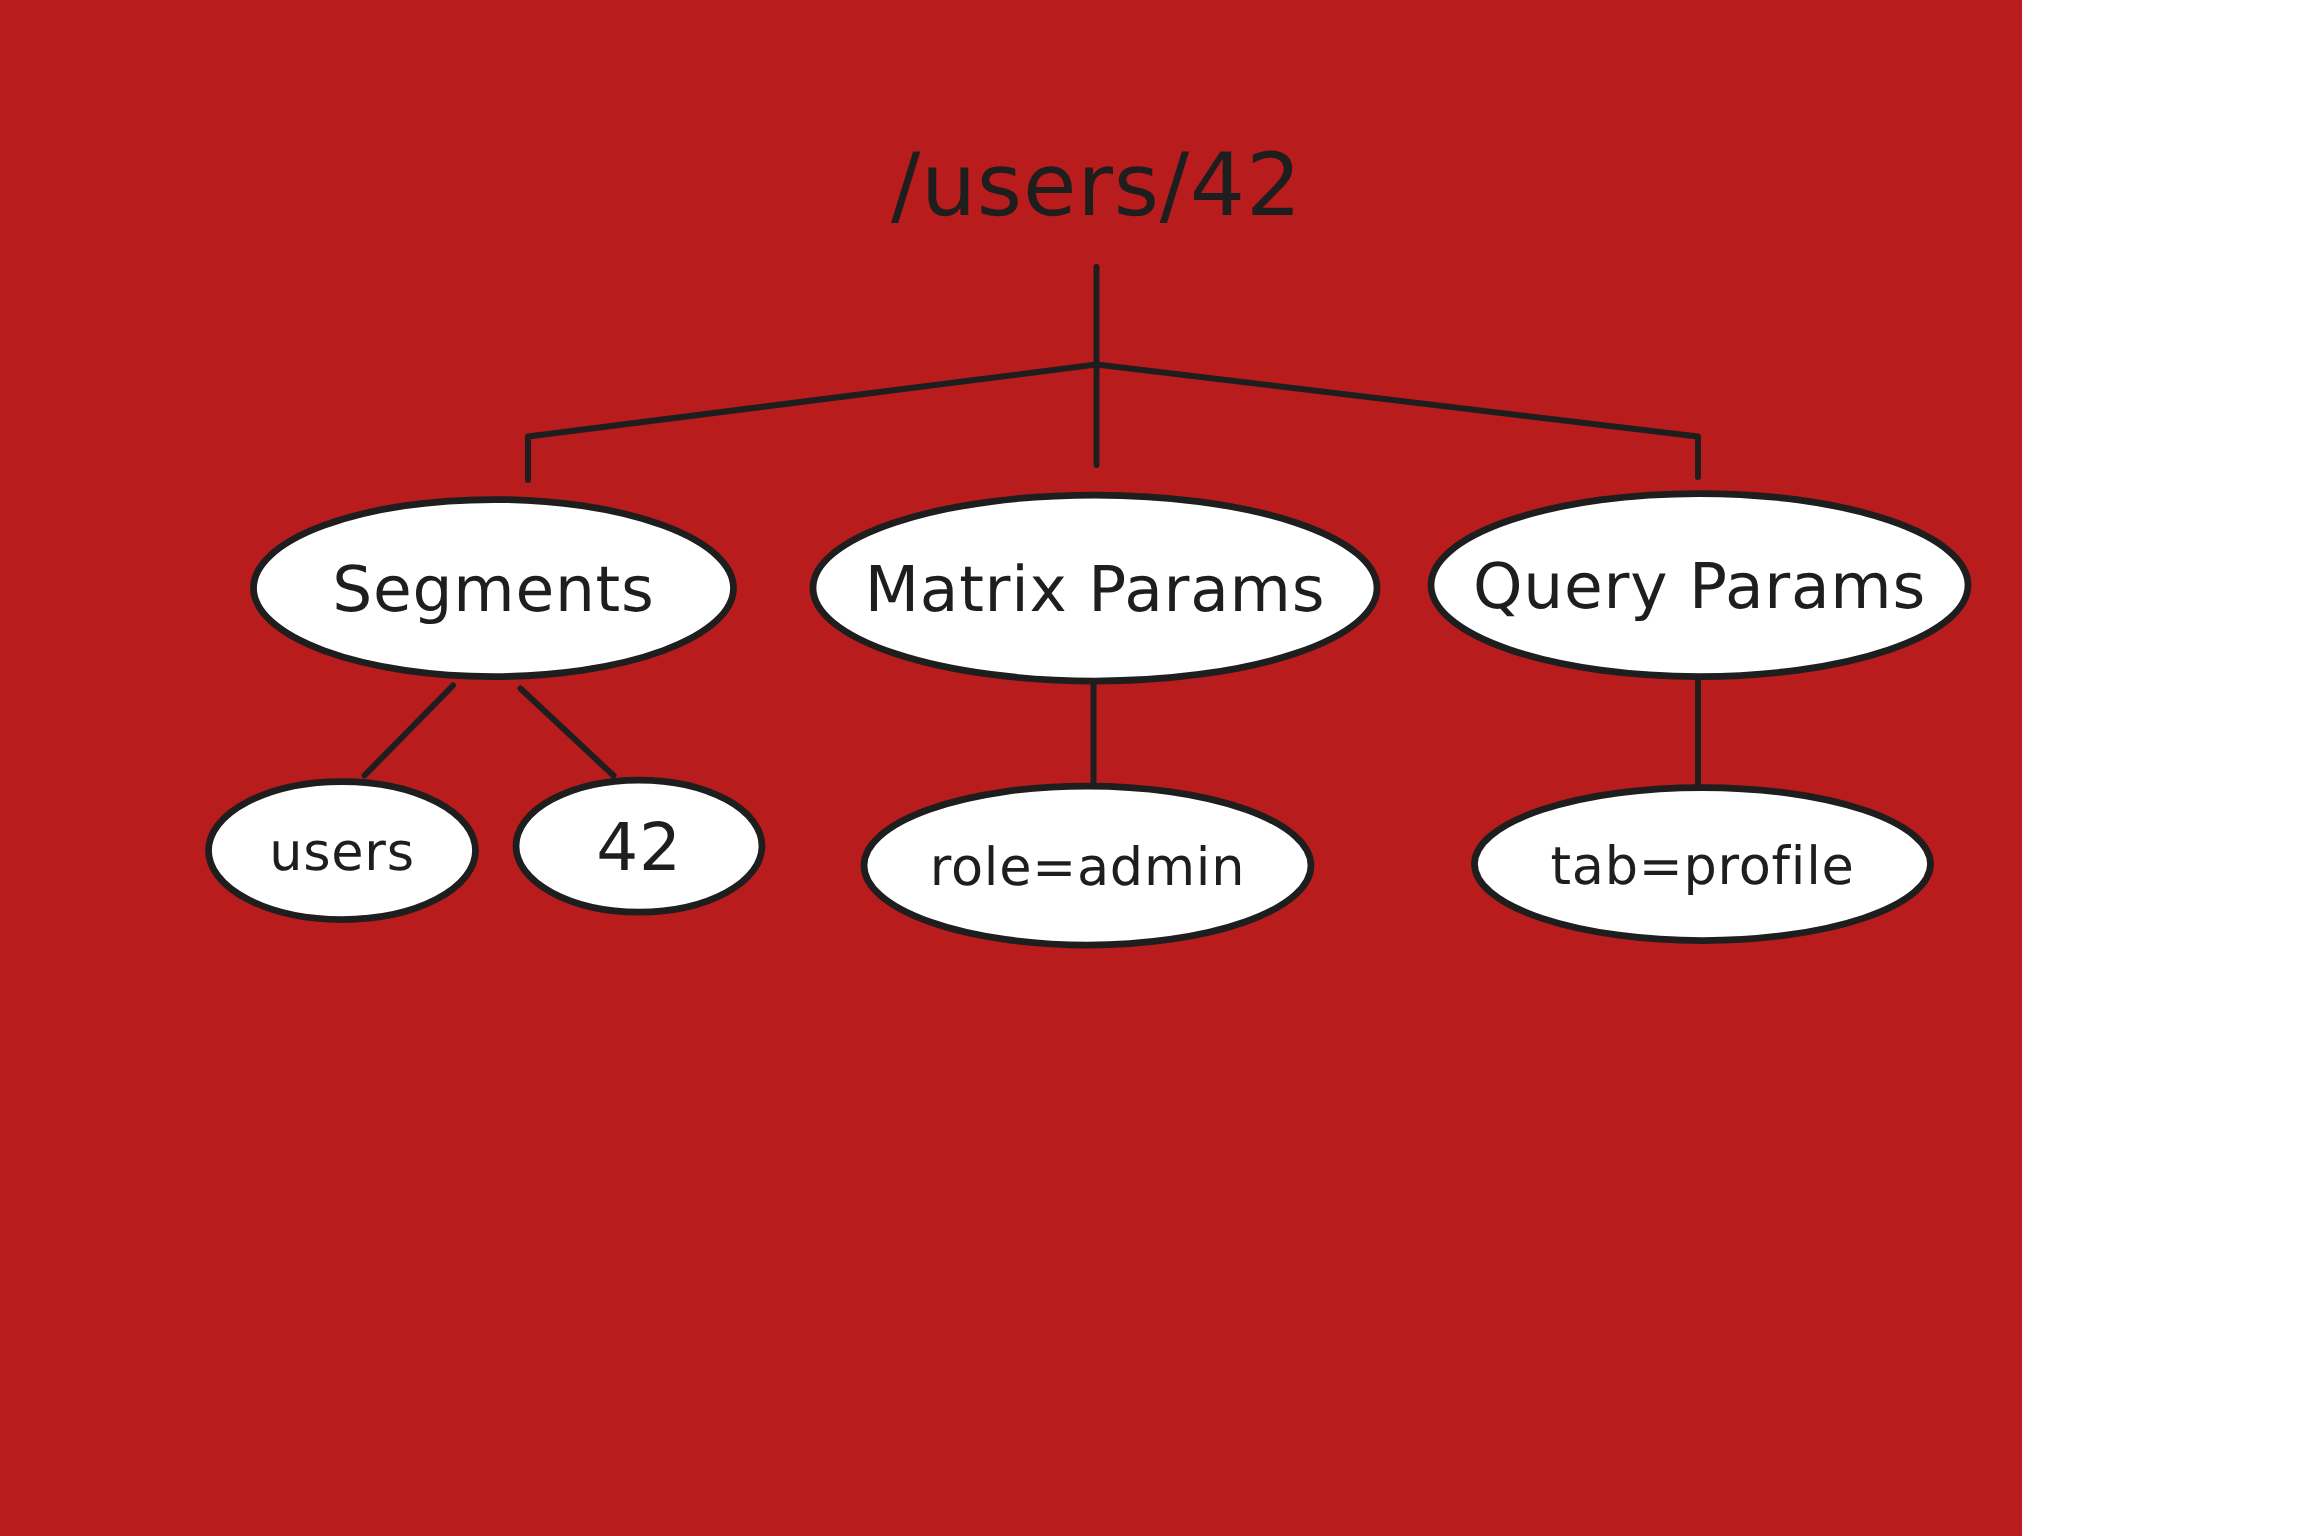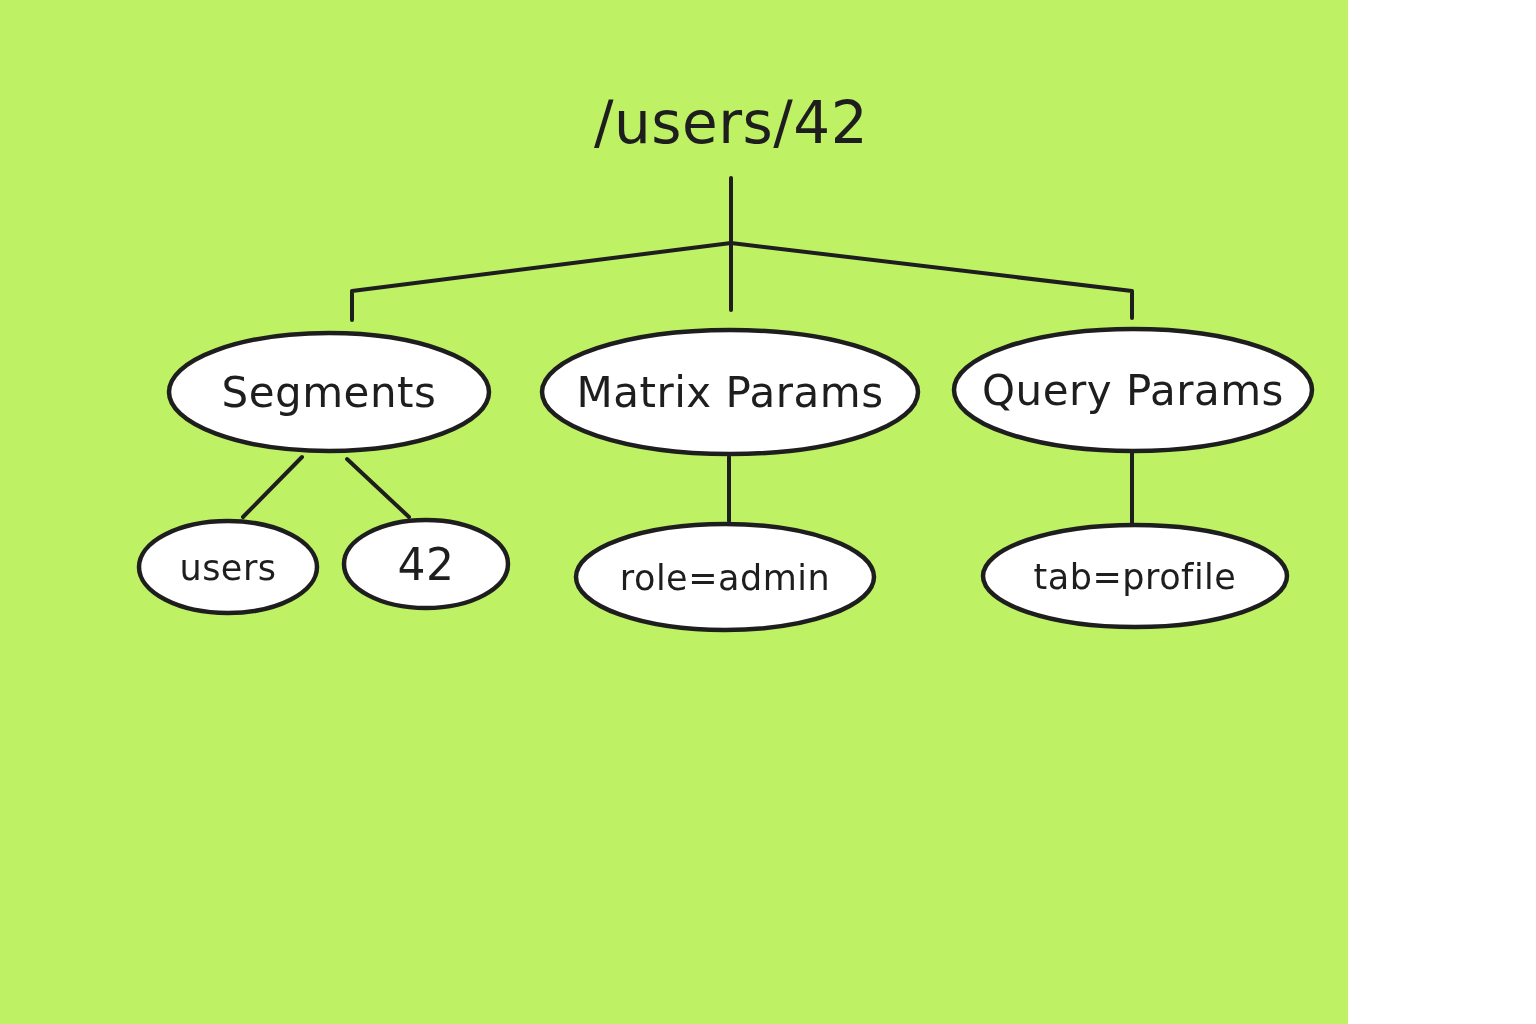--- a/index.html
+++ b/index.html
@@ -8,21 +8,21 @@
     width: 1536px;
     height: 1024px;
     background: #ffffff;
     overflow: hidden;
     font-family: "DejaVu Sans", sans-serif;
   }
   .canvas {
     position: relative;
     width: 1348px;
     height: 1024px;
-    background: #bef264;
+    background: #b91c1c;
   }
   svg.diagram {
     display: block;
     width: 1536px;
     height: 1024px;
   }
   .edge {
     fill: none;
     stroke-width: 4;
     stroke-linecap: round;

